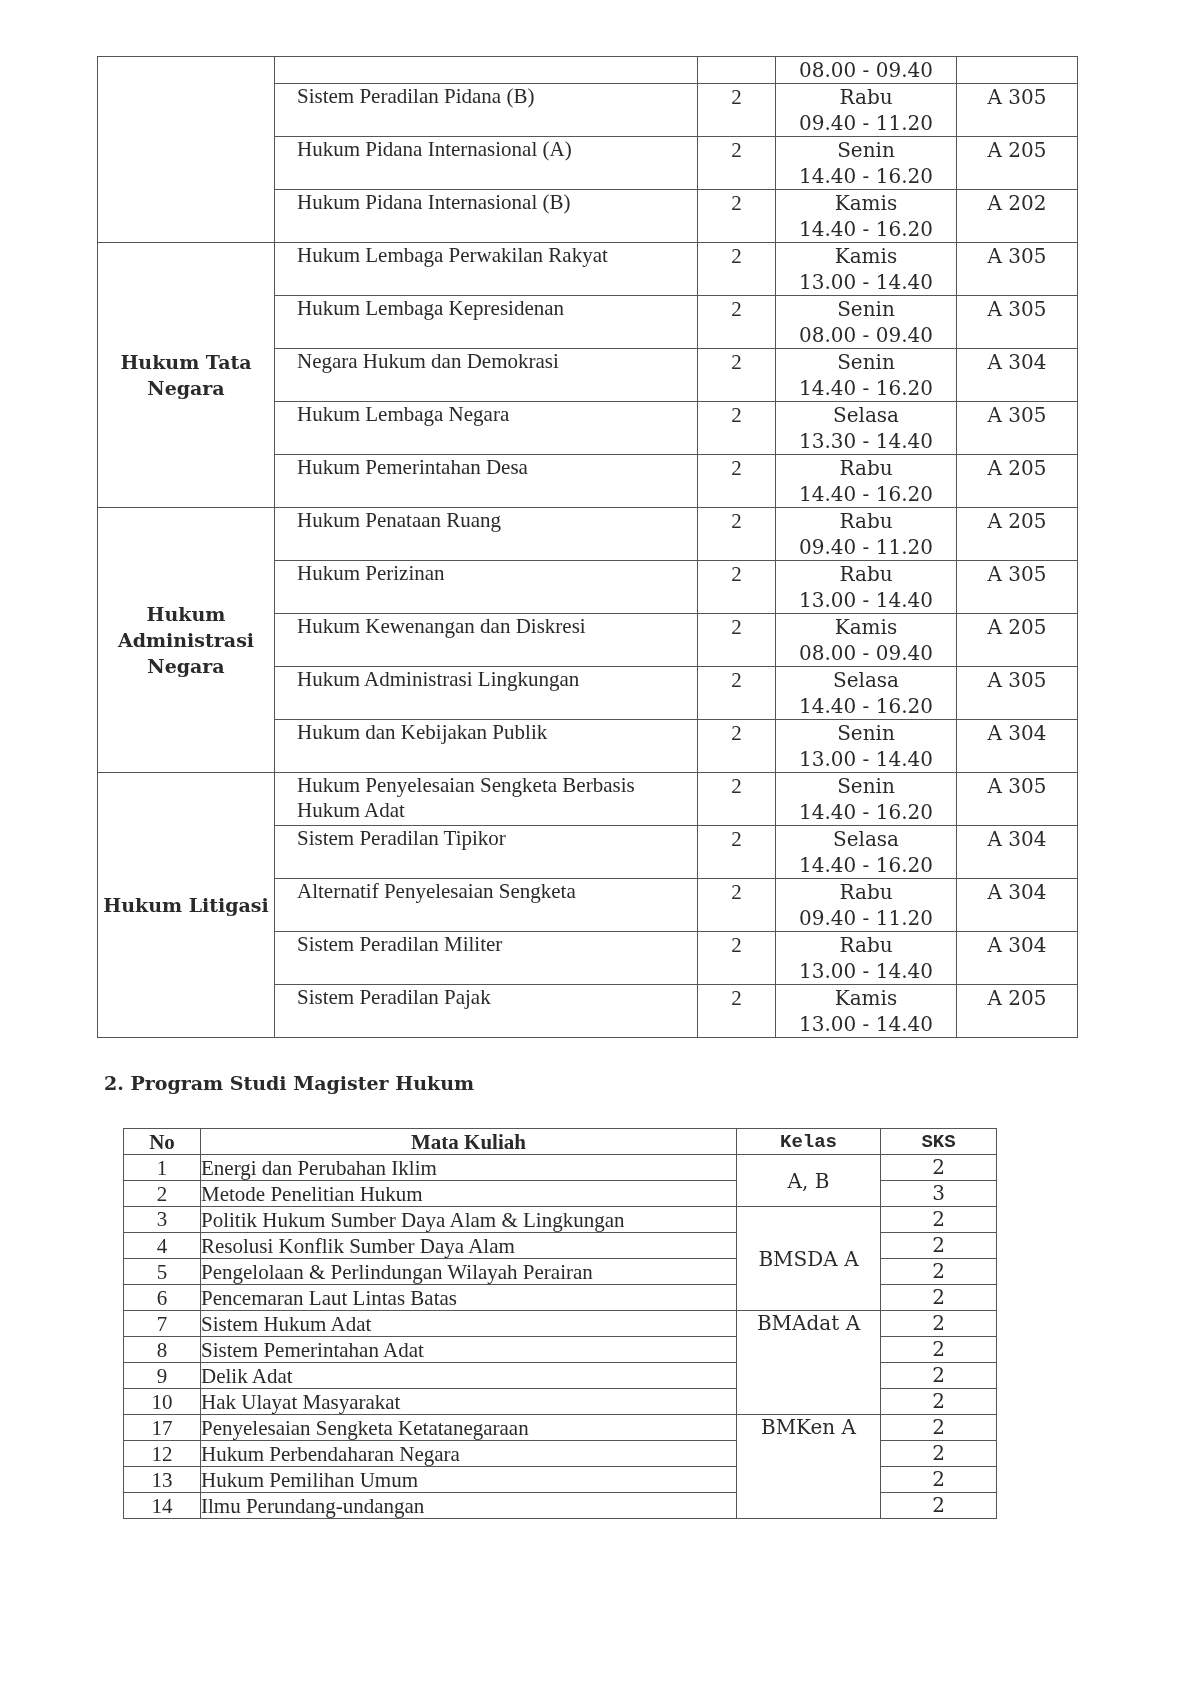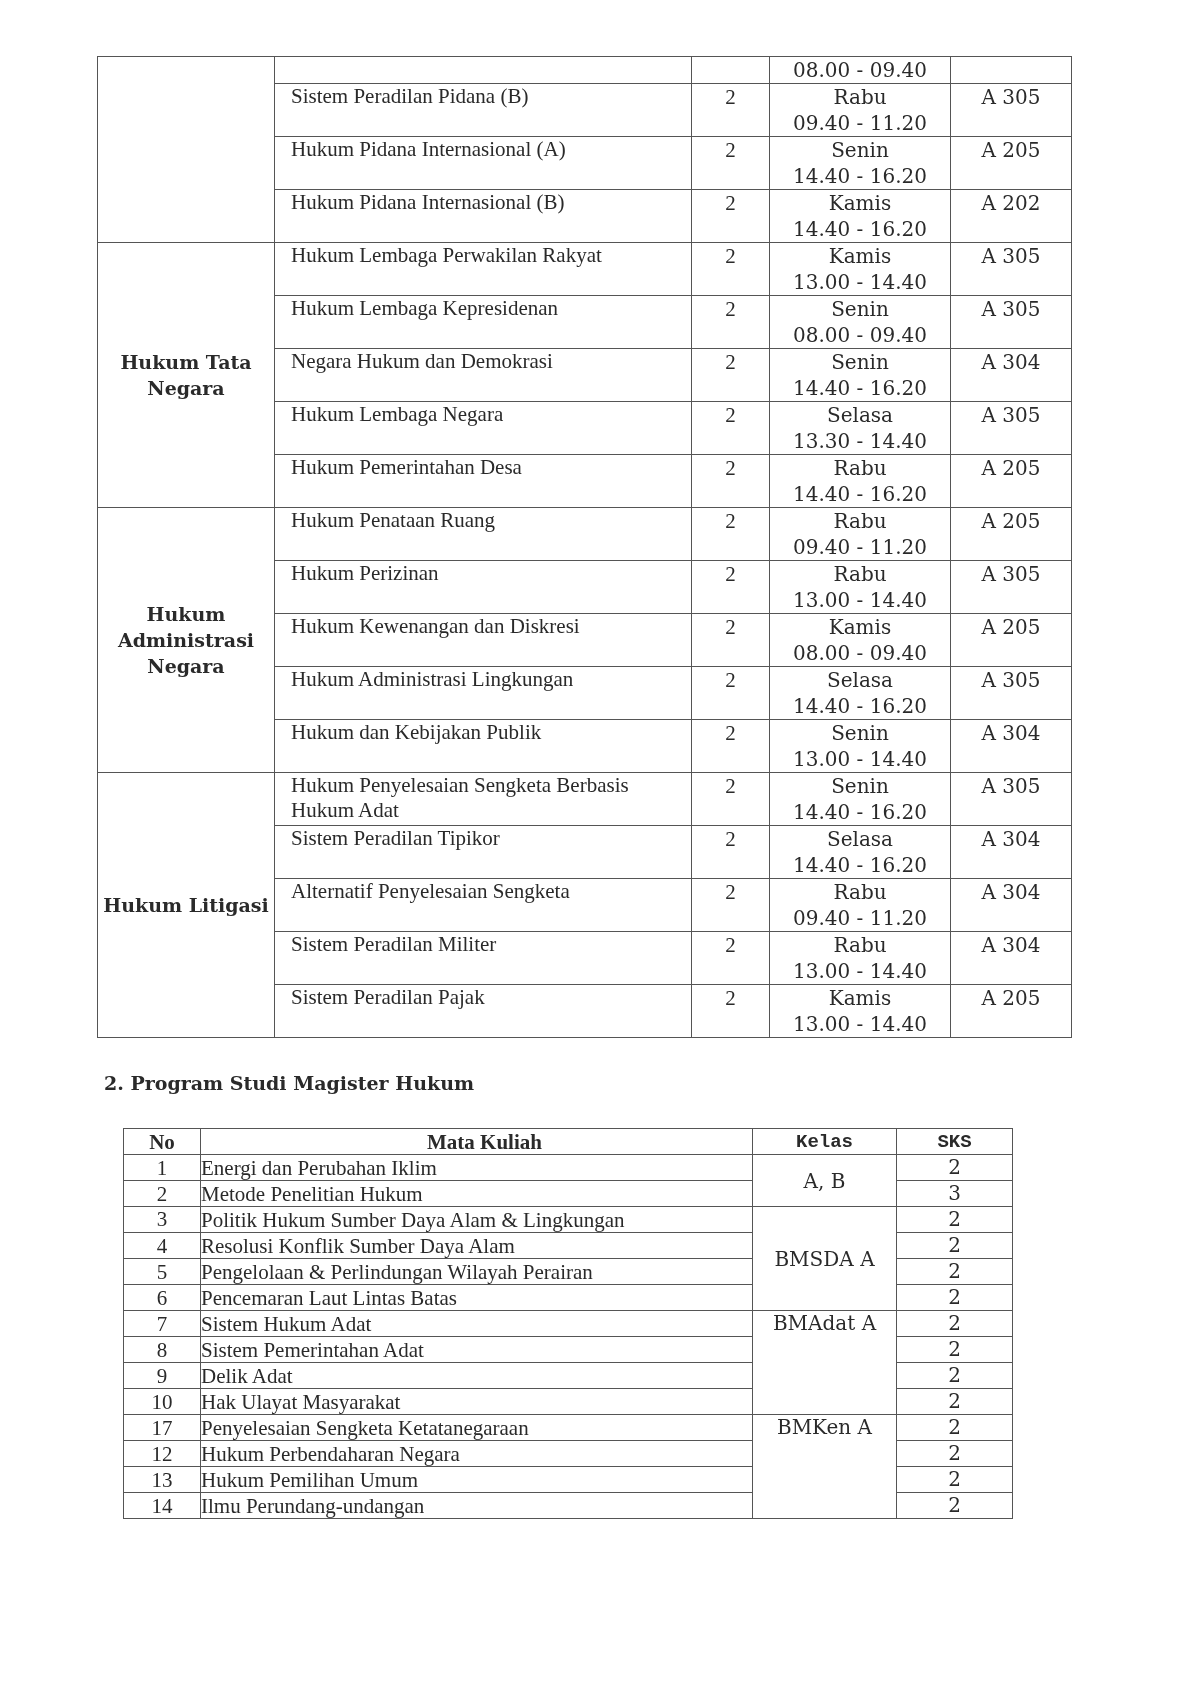--- a/index.html
+++ b/index.html
@@ -7,39 +7,39 @@
     width: 1200px; height: 1696px; background: #ffffff; position: relative;
     font-family: "DejaVu Serif", "Liberation Serif", serif; color: #2a2a2a;
     overflow: hidden;
   }
   .t1 {
     position: absolute; left: 97px; top: 56px; border-collapse: collapse;
     table-layout: fixed; font-size: 20px;
   }
   .t1 td { border: 1.5px solid #555; padding: 0; vertical-align: top; line-height: 26px; }
   .t1 .grp { width: 176px; text-align: center; vertical-align: middle; font-weight: bold; font-size: 19px; line-height: 26px; margin-left: 48px; }
-  .t1 .mk { width: 400px; padding-left: 16px; font-family: "Liberation Serif", serif; font-size: 21px; line-height: 25px; }
+  .t1 .mk { width: 400px; padding-left: 22px; font-family: "Liberation Serif", serif; font-size: 21px; line-height: 25px; }
   .t1 .sks { width: 77px; text-align: center; font-family: "Liberation Serif", serif; font-size: 21px; }
   .t1 .jd { width: 180px; text-align: center; }
   .t1 .rg { width: 120px; text-align: center; }
   .t1 tr.row td { height: 52px; }
   .t1 tr.first td { height: 26px; }
   .t1 .jd span { display: block; }
   .section-title {
     position: absolute; left: 104px; top: 1072px; font-weight: bold; font-size: 19px; text-align: center;
   }
   .t2 {
     position: absolute; left: 123px; top: 1128px; border-collapse: collapse;
     table-layout: fixed; font-size: 20px;
   }
   .t2 td, .t2 th { border: 1.5px solid #555; padding: 0; line-height: 24px; height: 25px; }
   .t2 th { font-weight: bold; font-size: 19px; margin-top: 10px; }
   .t2 .no { width: 76px; text-align: center; font-family: "Liberation Serif", serif; font-size: 21px; }
   .t2 .mk { width: 535px; text-align: left; font-family: "Liberation Serif", serif; font-size: 21px; }
-  .t2 th.mk { text-align: center; padding-left: 16px; }
+  .t2 th.mk { text-align: center; padding-left: 0; }
   .t2 .kl { width: 143px; text-align: center; vertical-align: top; }
   .t2 .sk { width: 115px; text-align: center; vertical-align: top; }
   .t2 th.kl, .t2 th.sk { vertical-align: middle; font-family: Liberation Mono, monospace; }
   .t2 td.kl.ab { vertical-align: middle; }
 </style>
 </head>
 <body>
 
 <table class="t1">
   <tbody>

